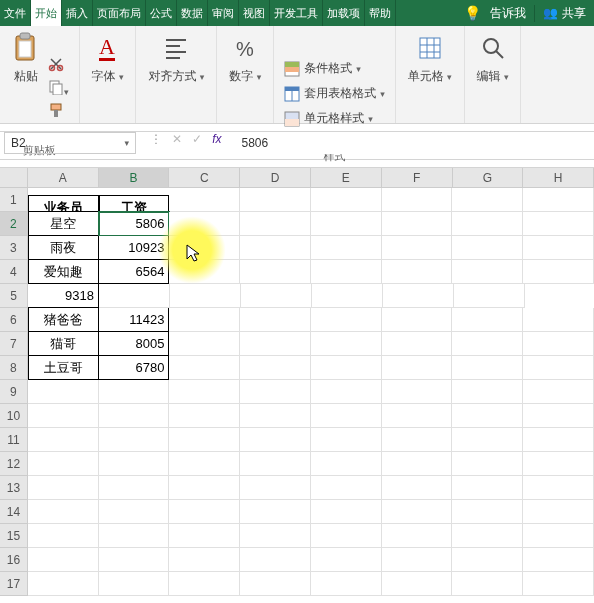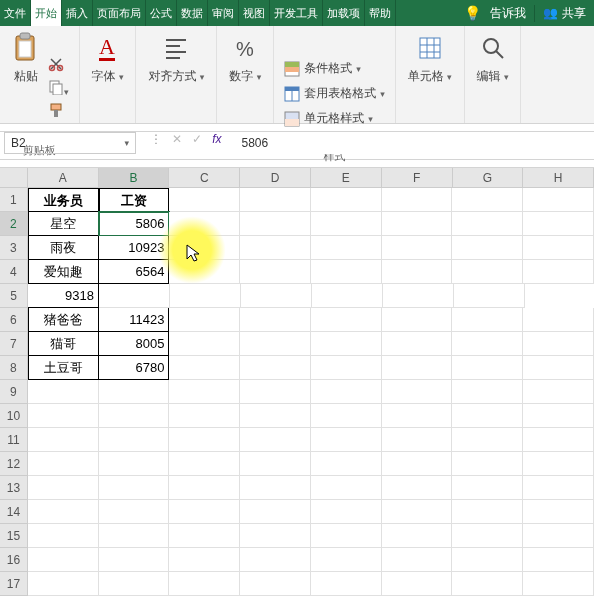--- a/index.html
+++ b/index.html
@@ -36,21 +36,21 @@
   .spacer-row { height: 8px; background: #fff; border-bottom: 1px solid #d4d4d4; }
 
   
   .grid-area { position: relative; }
   .col-headers { display: flex; height: 20px; background: #e6e6e6; }
   .corner { width: 28px; border-right: 1px solid #ccc; border-bottom: 1px solid #ccc; background: #e6e6e6; }
   .col-h { width: 71px; border-right: 1px solid #ccc; border-bottom: 1px solid #ccc; text-align: center; font-size: 12px; color: #555; line-height: 20px; background: #e6e6e6; }
   .row { display: flex; height: 24px; }
   .row-h { width: 28px; border-right: 1px solid #ccc; border-bottom: 1px solid #ccc; background: #e6e6e6; text-align: center; font-size: 12px; color: #555; line-height: 24px; }
   .cell { width: 71px; border-right: 1px solid #e0e0e0; border-bottom: 1px solid #e0e0e0; font-size: 13px; line-height: 24px; padding: 0 4px; color: #000; background: #fff; }
-  .cell.hdr { font-weight: bold; text-align: center; border: 1px solid #000; }
+  .cell.hdr { font-weight: bold; text-align: center; border: 1px solid #000; margin-top: 7px; }
   .cell.a { text-align: center; border-left: 1px solid #000; border-right: 1px solid #000; border-bottom: 1px solid #000; }
   .cell.b { text-align: right; border-right: 1px solid #000; border-bottom: 1px solid #000; }
   .row-1 .cell.hdr { border-top: 1px solid #000; }
   .cell.selected { outline: 2px solid #217346; outline-offset: -1px; }
   .col-h.sel, .row-h.sel { background: #d2d2d2; color: #217346; }
 
   
   .highlight { position: absolute; width: 68px; height: 68px; border-radius: 50%; background: radial-gradient(circle, #fff95b 0%, #fff95b 40%, rgba(255,249,91,0) 70%); pointer-events: none; }
   .cursor-svg { position: absolute; pointer-events: none; }
 </style>

